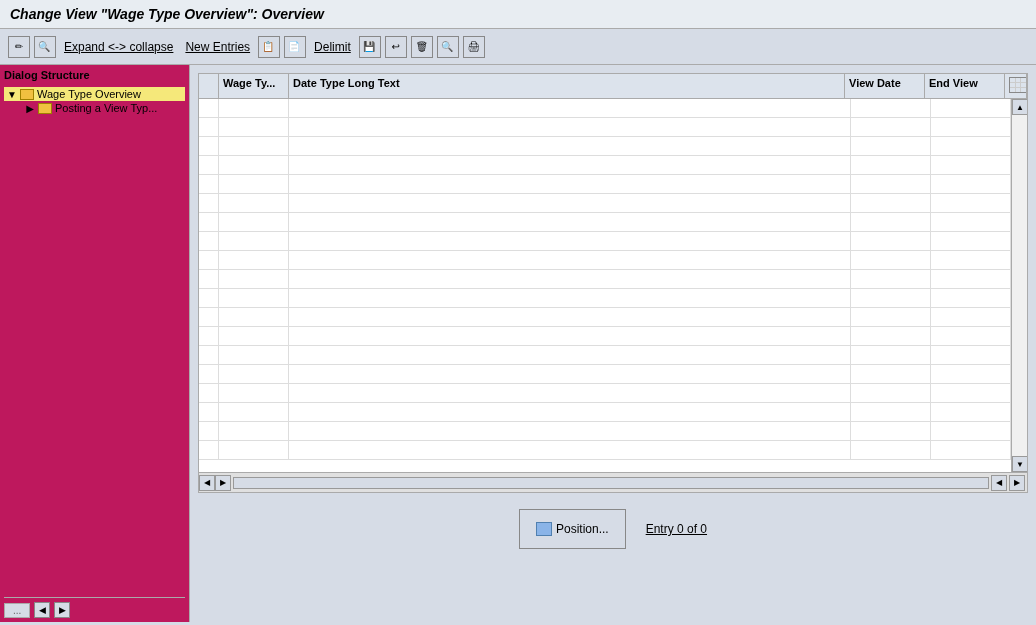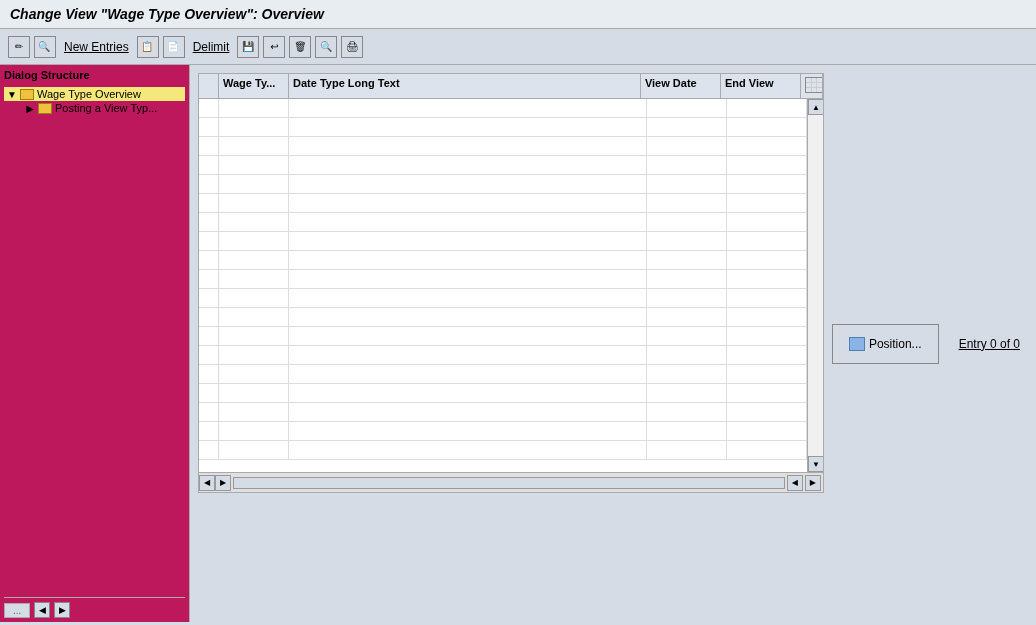--- a/index.html
+++ b/index.html
@@ -132,21 +132,21 @@
       color: #666;
       border: 1px solid #aaa;
       padding: 1px 8px;
       background: #d6dce6;
     }
 
     
     .right-content {
       flex: 1;
       display: flex;
-      flex-direction: row;
+      flex-direction: column;
       background: #d6dce6;
       padding: 8px;
     }
 
     
     .table-container {
       background: #ffffff;
       border: 1px solid #aaa;
       flex: 1;
       overflow: hidden;
@@ -316,20 +316,21 @@
 
 <div class="title-bar">
   <span>Change View "Wage Type Overview": Overview</span>
 </div>
 
 <div class="toolbar">
 
   <button class="icon-btn" title="Edit">✏</button>
   <button class="icon-btn" title="Display">🔍</button>
 
+  <button class="toolbar-text-btn">Expand &lt;-&gt; collapse</button>
 
   <button class="toolbar-text-btn">New Entries</button>
 
   <button class="icon-btn" title="Copy">📋</button>
   <button class="icon-btn" title="Copy Row">📄</button>
 
   <button class="toolbar-text-btn">Delimit</button>
 
   <button class="icon-btn" title="Save">💾</button>
   <button class="icon-btn" title="Undo">↩</button>

